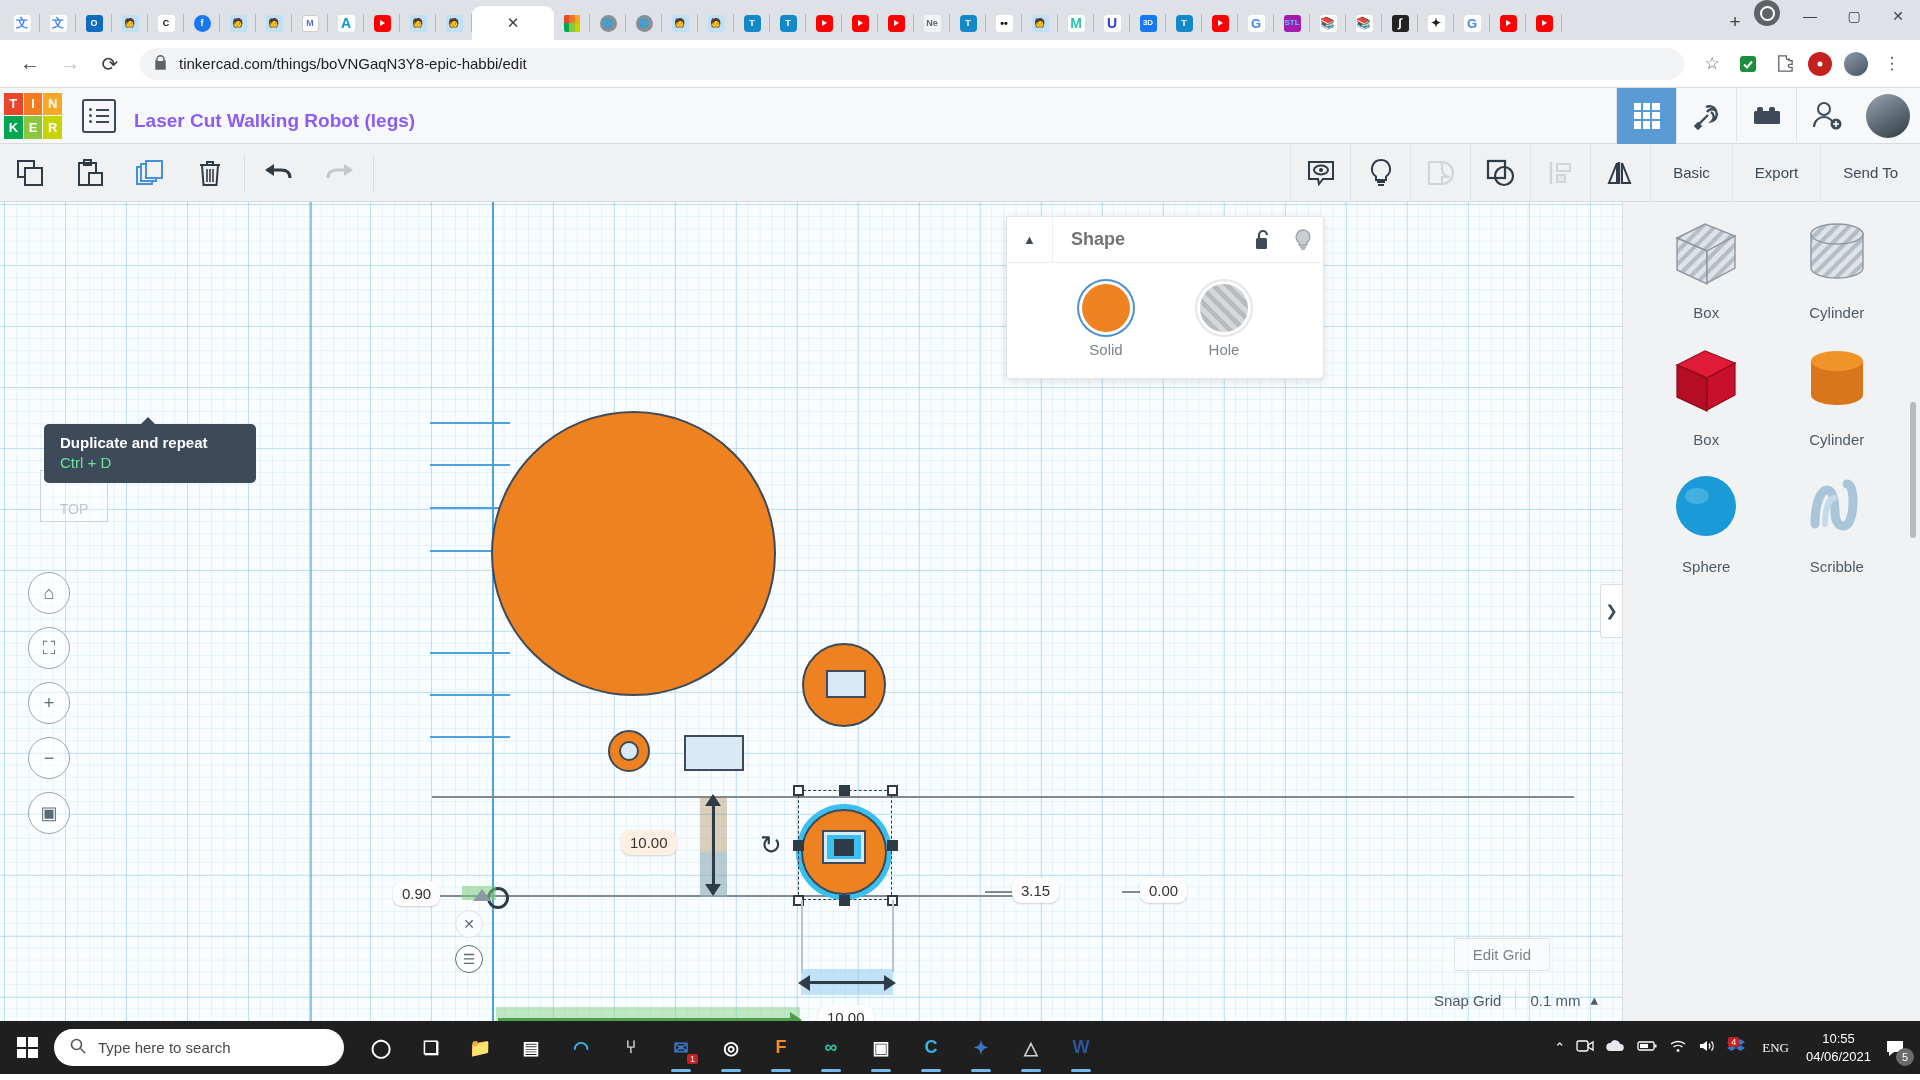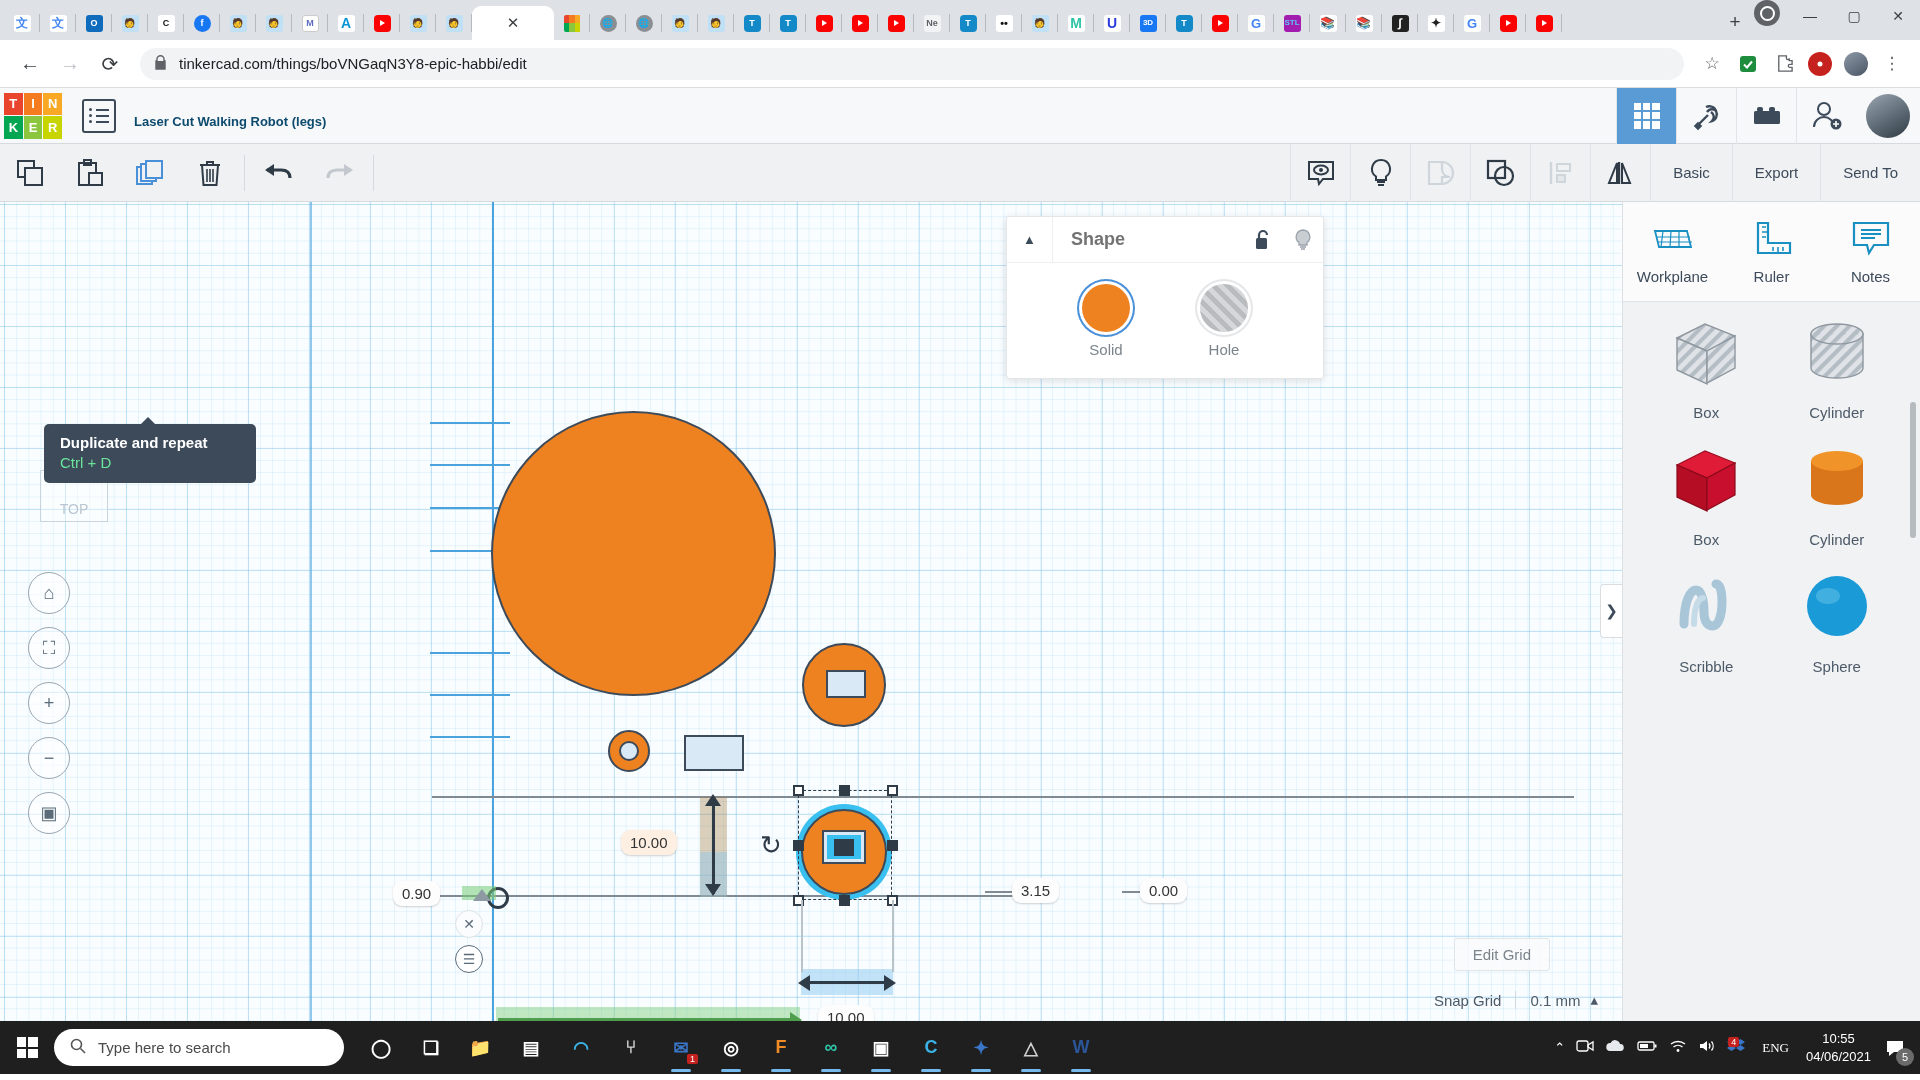--- a/index.html
+++ b/index.html
@@ -94,21 +94,21 @@
     gap:1px; margin-left: 4px; }
   #tc-logo span {
     display:flex;align-items:center;justify-content:center;
     color:#fff;font-weight:bold;font-size:13px;font-family:"Liberation Sans",sans-serif;
   }
   .hamburger-box { width:34px;height:34px;border:2px solid #3c4a5a;border-radius:3px;
     margin-left:20px;display:flex;flex-direction:column;justify-content:center;gap:3px;padding:0 5px;}
   .hamburger-box i { display:flex;align-items:center;gap:4px;}
   .hamburger-box i::before{content:"";width:3px;height:3px;background:#3c4a5a;border-radius:50%;}
   .hamburger-box i::after{content:"";flex:1;height:2px;background:#3c4a5a;}
-  #tc-title { margin-left: 18px; font-size: 13px; color: #0c4a6e; font-weight: bold; margin-top: 11px; }
+  #tc-title { margin-left: 18px; font-size: 19px; color: #8b5cf6; font-weight: bold; margin-top: 11px; }
   #tc-header-right { margin-left:auto; display:flex; align-items:center; height:100%; }
   .hdr-ico { width:60px;height:56px;display:flex;align-items:center;justify-content:center;
     border-left:1px solid #e2e5e8; }
   .hdr-ico.active { background:#5b9bd5; }
   .grid9 { width:26px;height:26px;display:grid;grid-template-columns:repeat(3,1fr);grid-template-rows:repeat(3,1fr);gap:2px;}
   .grid9 i{background:#fff;display:block;}
   .hdr-avatar { width:44px;height:44px;border-radius:50%;margin:0 10px;
     background:linear-gradient(150deg,#9aa4ae 0%,#6d7b87 40%,#2f3a42 100%);}
 
   
@@ -699,43 +699,20 @@
           <span class="sp-lbl">Hole</span>
         </div>
       </div>
     </div>
 
   </div>
 
   <div class="panel-arrow">❯</div>
 
   <div id="sidebar">
-    <div class="sb-tools">
-      <div class="sb-tool">
-        <svg width="44" height="40" viewBox="0 0 44 40">
-            <path d="M4 12h32l4 16H8z" fill="none" stroke="#1a8fc1" stroke-width="1.8"></path>
-            <path d="M12 12l-2 16M20 12l-1 16M28 12v16M6 18h33M7 23h34" stroke="#1a8fc1" stroke-width="1.2"></path>
-          </svg>
-        <span class="sb-tool-lbl">Workplane</span>
-      </div>
-      <div class="sb-tool">
-        <svg width="44" height="40" viewBox="0 0 44 40">
-            <path d="M8 4h10v20h22v10H8z" fill="none" stroke="#1a8fc1" stroke-width="2.2"></path>
-            <path d="M12 8h4M12 13h6M12 18h4M23 28v4M28 28v5M33 28v4" stroke="#1a8fc1" stroke-width="1.6"></path>
-          </svg>
-        <span class="sb-tool-lbl">Ruler</span>
-      </div>
-      <div class="sb-tool">
-        <svg width="42" height="40" viewBox="0 0 42 40">
-            <path d="M4 4h34v22H24l-5 8-2-8H4z" fill="none" stroke="#1a8fc1" stroke-width="2.2"></path>
-            <path d="M11 11h20M11 15h20M11 19h14" stroke="#1a8fc1" stroke-width="1.8"></path>
-          </svg>
-        <span class="sb-tool-lbl">Notes</span>
-      </div>
-    </div>
 
 
     <div class="sb-grid">
       <div class="sb-item">
         <span class="sb-thumb">
           <svg width="86" height="80" viewBox="0 0 86 80">
             <defs>
                 <pattern id="h1" width="9" height="9" patternTransform="rotate(45)" patternUnits="userSpaceOnUse">
                   <rect width="4.5" height="9" fill="#b4bcc4"></rect>
                   <rect x="4.5" width="4.5" height="9" fill="#dfe3e7"></rect>
@@ -778,34 +755,34 @@
           <svg width="80" height="80" viewBox="0 0 80 80">
             <path d="M14 22v34a26 10 0 0 0 52 0V22z" fill="#d9751a"></path>
             <ellipse cx="40" cy="22" rx="26" ry="10" fill="#f09429"></ellipse>
           </svg>
         </span>
         <span class="sb-item-lbl">Cylinder</span>
       </div>
       <div class="sb-item">
         <span class="sb-thumb">
           <svg width="80" height="80" viewBox="0 0 80 80">
+            <circle cx="40" cy="40" r="30" fill="#1a9ad7"></circle>
+            <ellipse cx="31" cy="30" rx="12" ry="8" fill="#5bc0e8" opacity=".6"></ellipse>
+          </svg>
+        </span>
+        <span class="sb-item-lbl">Sphere</span>
+      </div>
+      <div class="sb-item">
+        <span class="sb-thumb">
+          <svg width="80" height="80" viewBox="0 0 80 80">
             <path d="M18 58c0-22 6-34 12-34s8 12 8 22 4 14 9 14 9-10 9-24-3-18-6-18" fill="none" stroke="#a8c6d8" stroke-width="9" stroke-linecap="round"></path>
             <path d="M28 58c0-18 5-26 9-26" fill="none" stroke="#c6dbe8" stroke-width="6" stroke-linecap="round"></path>
           </svg>
         </span>
         <span class="sb-item-lbl">Scribble</span>
-      </div>
-      <div class="sb-item">
-        <span class="sb-thumb">
-          <svg width="80" height="80" viewBox="0 0 80 80">
-            <circle cx="40" cy="40" r="30" fill="#1a9ad7"></circle>
-            <ellipse cx="31" cy="30" rx="12" ry="8" fill="#5bc0e8" opacity=".6"></ellipse>
-          </svg>
-        </span>
-        <span class="sb-item-lbl">Sphere</span>
       </div>
     </div>
     <div class="sb-scroll"></div>
   </div>
 </div>
 
 <div id="taskbar">
   <div class="tb-start">
     <span class="win-logo">
         <i></i>

